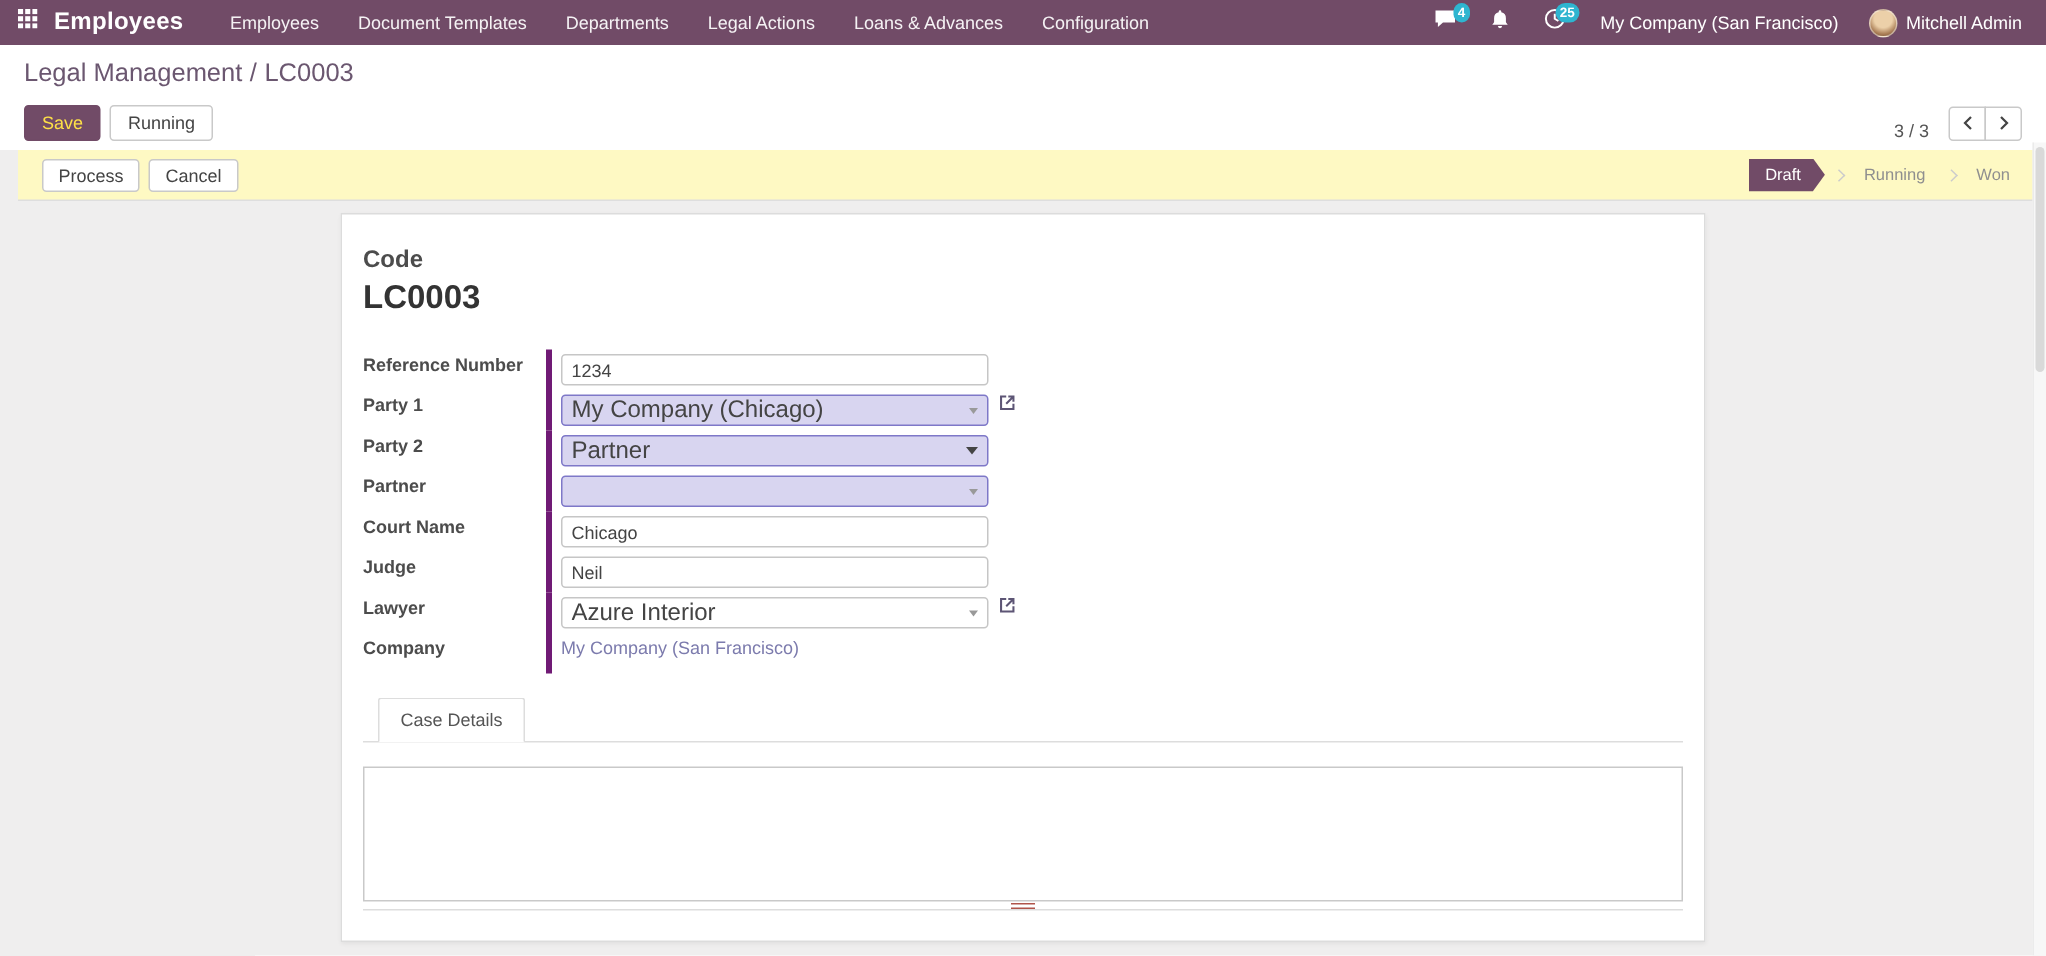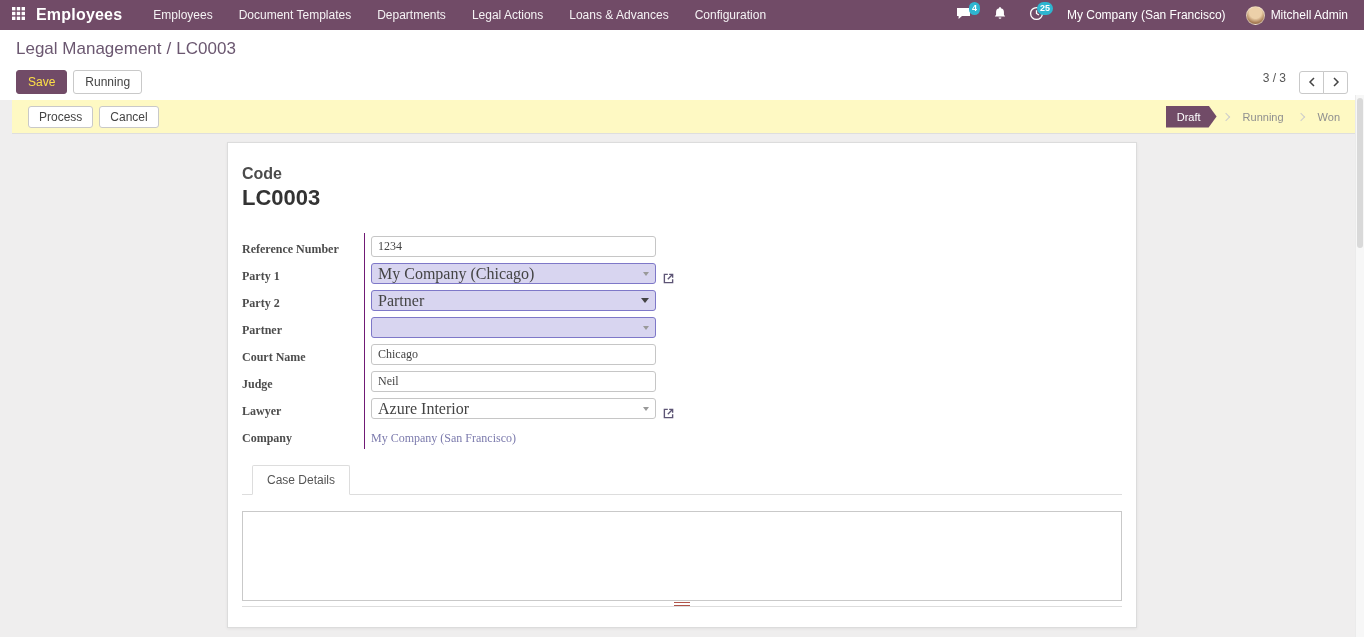--- a/index.html
+++ b/index.html
@@ -23,21 +23,21 @@
   .breadcrumb-bar { background:#fff; height:34px; padding:9px 16px 0; }
   .breadcrumb { font-size:17px; color:#6b5770; }
   .breadcrumb a { color:#6b5770; text-decoration:none; cursor:pointer; }
   .breadcrumb .sep { margin:0 5px; }
 
   
   .control-bar { background:#fff; height:36px; padding:0 16px; display:flex; align-items:center; }
   .btn { font-size:12px; padding:4px 11px; border:1px solid #c9c9c9; background:#fff; color:#444; border-radius:3px; cursor:pointer; font-family:inherit; }
   .btn + .btn { margin-left:6px; }
   .btn-primary { background:var(--primary,#714B67); border-color:var(--primary,#714B67); color:#fde047; }
-  .pager { margin-left:auto; display:flex; align-items:flex-start; }
+  .pager { margin-left:auto; display:flex; align-items:flex-end; }
   .pager-count { font-size:12px; color:#555; margin-right:13px; }
   .pager-btn { width:25px; height:23px; border:1px solid #c9c9c9; background:#fff; display:flex; align-items:center; justify-content:center; cursor:pointer; padding:0; }
   .pager-btn.prev { border-radius:3px 0 0 3px; }
   .pager-btn.next { border-radius:0 3px 3px 0; margin-left:-1px; }
 
   
   .status-row { background:#fef9c3; height:34px; padding:0 16px; display:flex; align-items:center; border-bottom:1px solid #dedede;margin-left:12px; }
   .btn-sm { padding:3px 10px; }
   .statusbar { margin-left:auto; display:flex; align-items:center; }
   .state { font-size:11px; color:#8f8f8f; padding:5px 8px; cursor:pointer; white-space:nowrap; }
@@ -46,23 +46,23 @@
   .chev { width:6px; height:6px; border-top:1px solid #ccc; border-right:1px solid #ccc; transform:rotate(45deg); margin:0 6px; }
 
   
   .content { height:503px; overflow:hidden; }
   .sheet { width:910px; height:486px; margin:8px auto 0; background:#fff; border:1px solid #dcdcdc; box-shadow:0 1px 3px rgba(0,0,0,.06); padding:22px 14px; }
   .code-label { font-size:16px; font-weight:600; color:#4c4c4c; }
   .code-value { font-size:22px; font-weight:700; color:#333; margin:2px 0 22px; }
 
   .o-group { display:flex; }
   .o-inner-group { width:50%; display:grid; grid-template-columns:122px 1fr; align-content:start; }
-  .cell { padding:3px 0; display:flex; align-items:flex-end; min-height:27px;font-family:Liberation Serif, serif; }
+  .cell { padding:3px 0; display:flex; align-items:flex-start; min-height:27px; }
   .cell-label { font-size:12px; font-weight:700; color:#4c4c4c; padding-right:10px; }
-  .cell-field { border-left:1px solid #701a75; padding-left:6px; }
+  .cell-field { border-left:4px solid #701a75; padding-left:6px; }
 
   .o-input { width:285px; height:21px; border:1px solid #c6c6c6; border-radius:3px; font-size:12px; padding:0 6px; color:#444; font-family:inherit; background:#fff; }
   .m2o { width:285px; height:21px; border:1px solid #c6c6c6; border-radius:3px; display:flex; align-items:center; padding:0 6px; font-size:16px; color:#444; background:#fff; cursor:pointer; }
   .m2o .val { flex:1; overflow:hidden; white-space:nowrap; }
   .caret { width:0; height:0; border-left:3.5px solid transparent; border-right:3.5px solid transparent; border-top:4px solid #999; margin-left:4px; flex:none; }
   .caret-dark { border-left-width:4px; border-right-width:4px; border-top-width:5px; border-top-color:#444; }
   .hl { background:var(--field-highlight-bg,#D8D5F0); border-color:var(--field-highlight-border,#7E78C8); }
   .ext { margin-left:7px; color:#5d5575; display:flex; align-items:center; cursor:pointer; }
   .link { font-size:12px; color:var(--link,#7C7BAD); text-decoration:none; cursor:pointer; }
   .grp-right .o-input, .grp-right .m2o { width:280px; }

